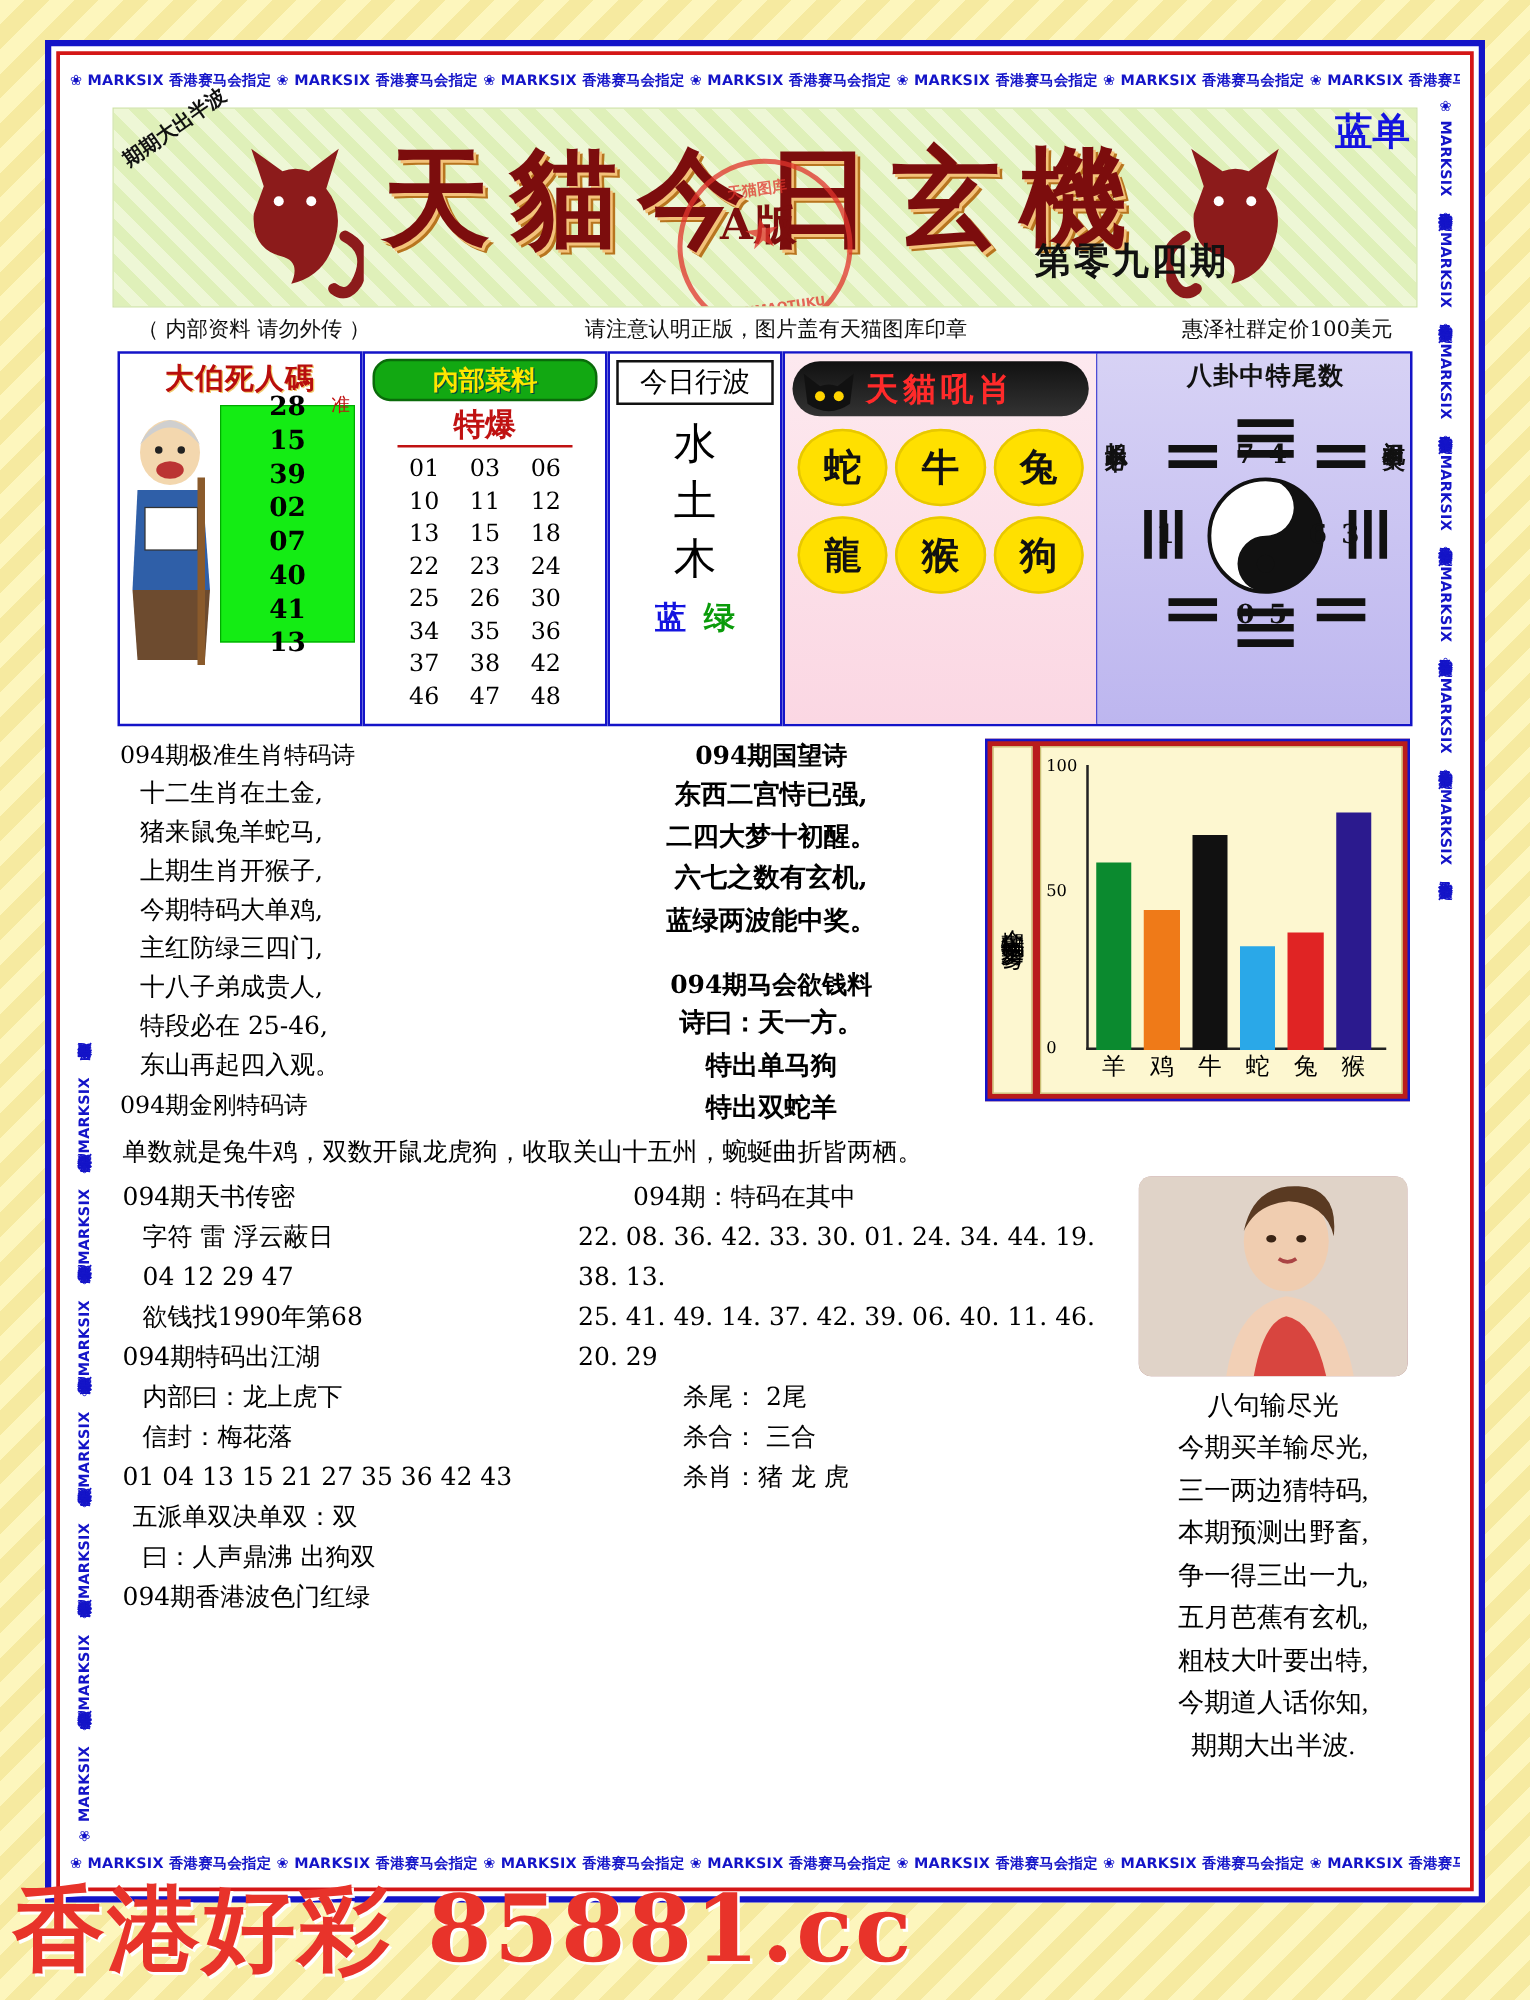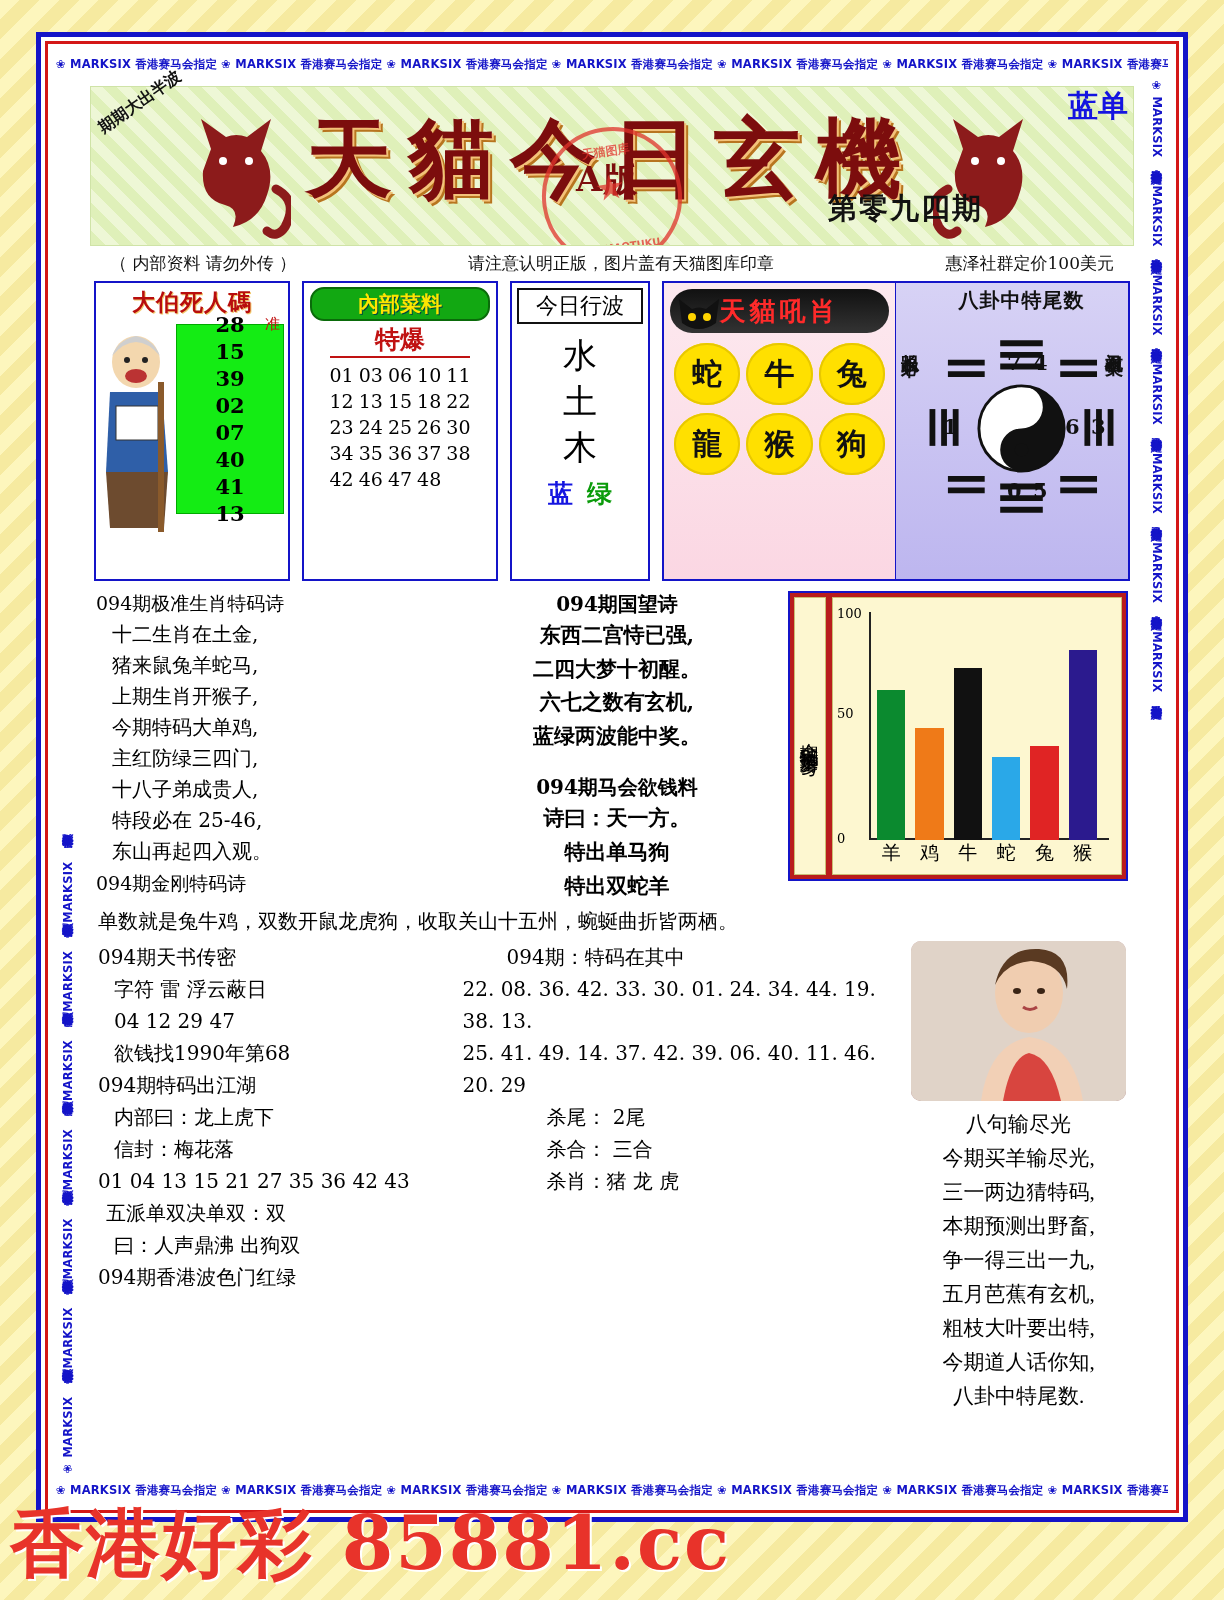--- a/index.html
+++ b/index.html
@@ -110,21 +110,21 @@
 
   .subline {
     display:flex; justify-content:space-between; align-items:center;
     padding:6px 24px 4px 24px;
     font-size:17px; color:#111;
     font-family:"DejaVu Serif", serif;
   }
 
   
   .row-boxes {
-    display:flex; gap:12px;
+    display:flex; gap:0;
     margin:2px 8px 0 8px;
     height:300px;
   }
   .box { border:2px solid #1414c8; background:#fff; position:relative; }
 
   .box-a { width:196px; }
   .ba-title {
     text-align:center; font-size:23px; font-weight:bold;
     color:#b80d0d; font-family:"DejaVu Serif",serif;
     margin-top:4px; letter-spacing:1px;
@@ -156,21 +156,21 @@
     padding:1px 16px;
     text-shadow:1px 1px 0 #044;
   }
   .bb-sub {
     text-align:center; font-weight:bold; font-size:25px; color:#c01212;
     font-family:"DejaVu Serif",serif;
     border-bottom:2px solid #c01212;
     margin:2px 26px 2px 26px;
   }
   .bb-grid {
-    display:grid; grid-template-columns:repeat(5,1fr);
+    display:grid; grid-template-columns:repeat(3,1fr);
     gap:4px 2px; padding:4px 24px;
     font-family:"DejaVu Serif",serif; font-size:19px;
     text-align:center;
   }
 
   .box-c { width:140px; }
   .bc-head {
     margin:5px; border:2px solid #111; text-align:center;
     font-family:"DejaVu Serif",serif; font-size:22px; padding:1px 0;
   }
@@ -606,21 +606,21 @@
             <div class="lady-tag">期期大出半波</div>
             <div class="lady-blue">蓝单</div>
             <div class="right-poem">八句输尽光</div>
             <div class="right-poem" style="margin-top:0">今期买羊输尽光,</div>
             <div class="right-poem" style="margin-top:0">三一两边猜特码,</div>
             <div class="right-poem" style="margin-top:0">本期预测出野畜,</div>
             <div class="right-poem" style="margin-top:0">争一得三出一九,</div>
             <div class="right-poem" style="margin-top:0">五月芭蕉有玄机,</div>
             <div class="right-poem" style="margin-top:0">粗枝大叶要出特,</div>
             <div class="right-poem" style="margin-top:0">今期道人话你知,</div>
-            <div class="right-poem" style="margin-top:0">八卦中特尾数.</div>
+            <div class="right-poem" style="margin-top:0">期期大出半波.</div>
           </div>
         </div>
 
       </div>
     </div>
   </div>
 
   <div class="watermark">香港好彩 85881.cc</div>
 </div>
 

